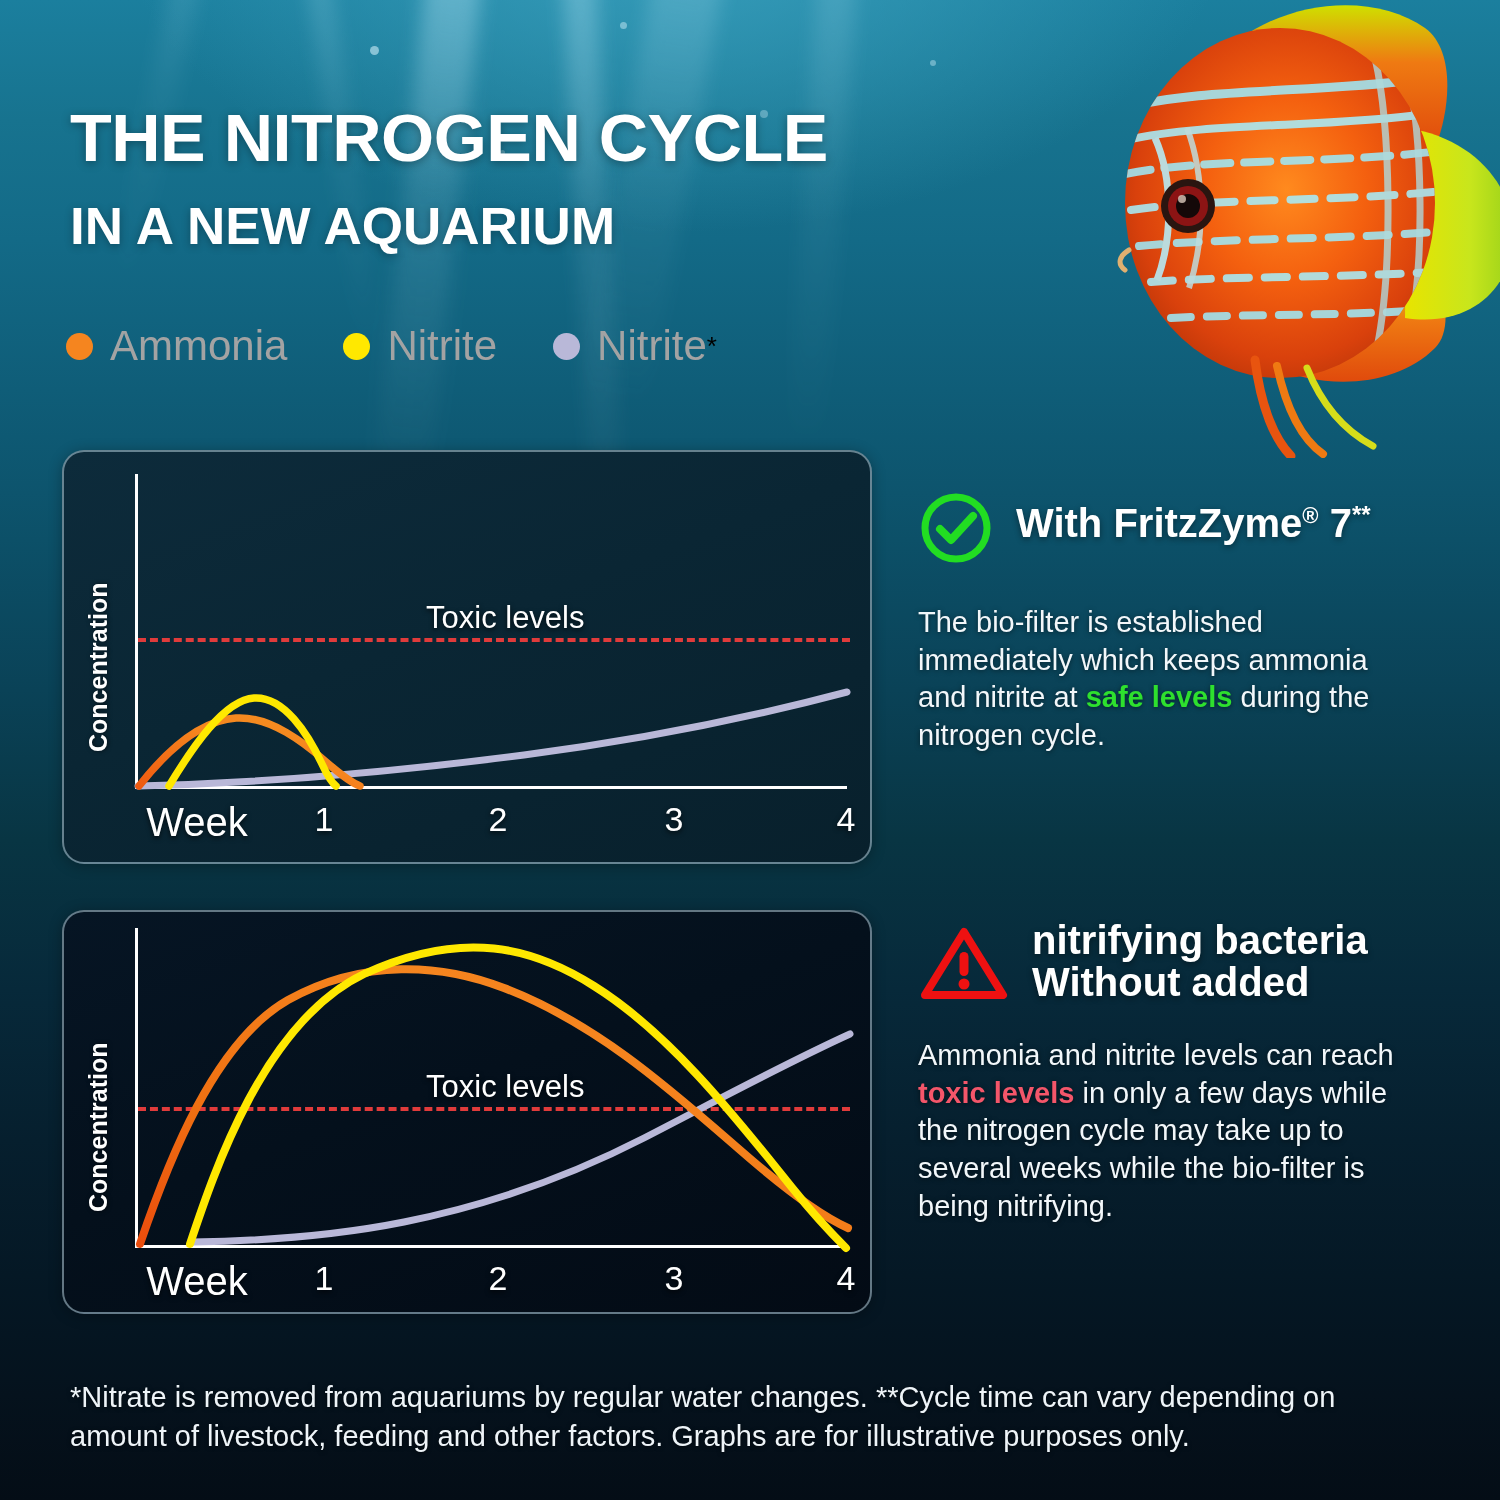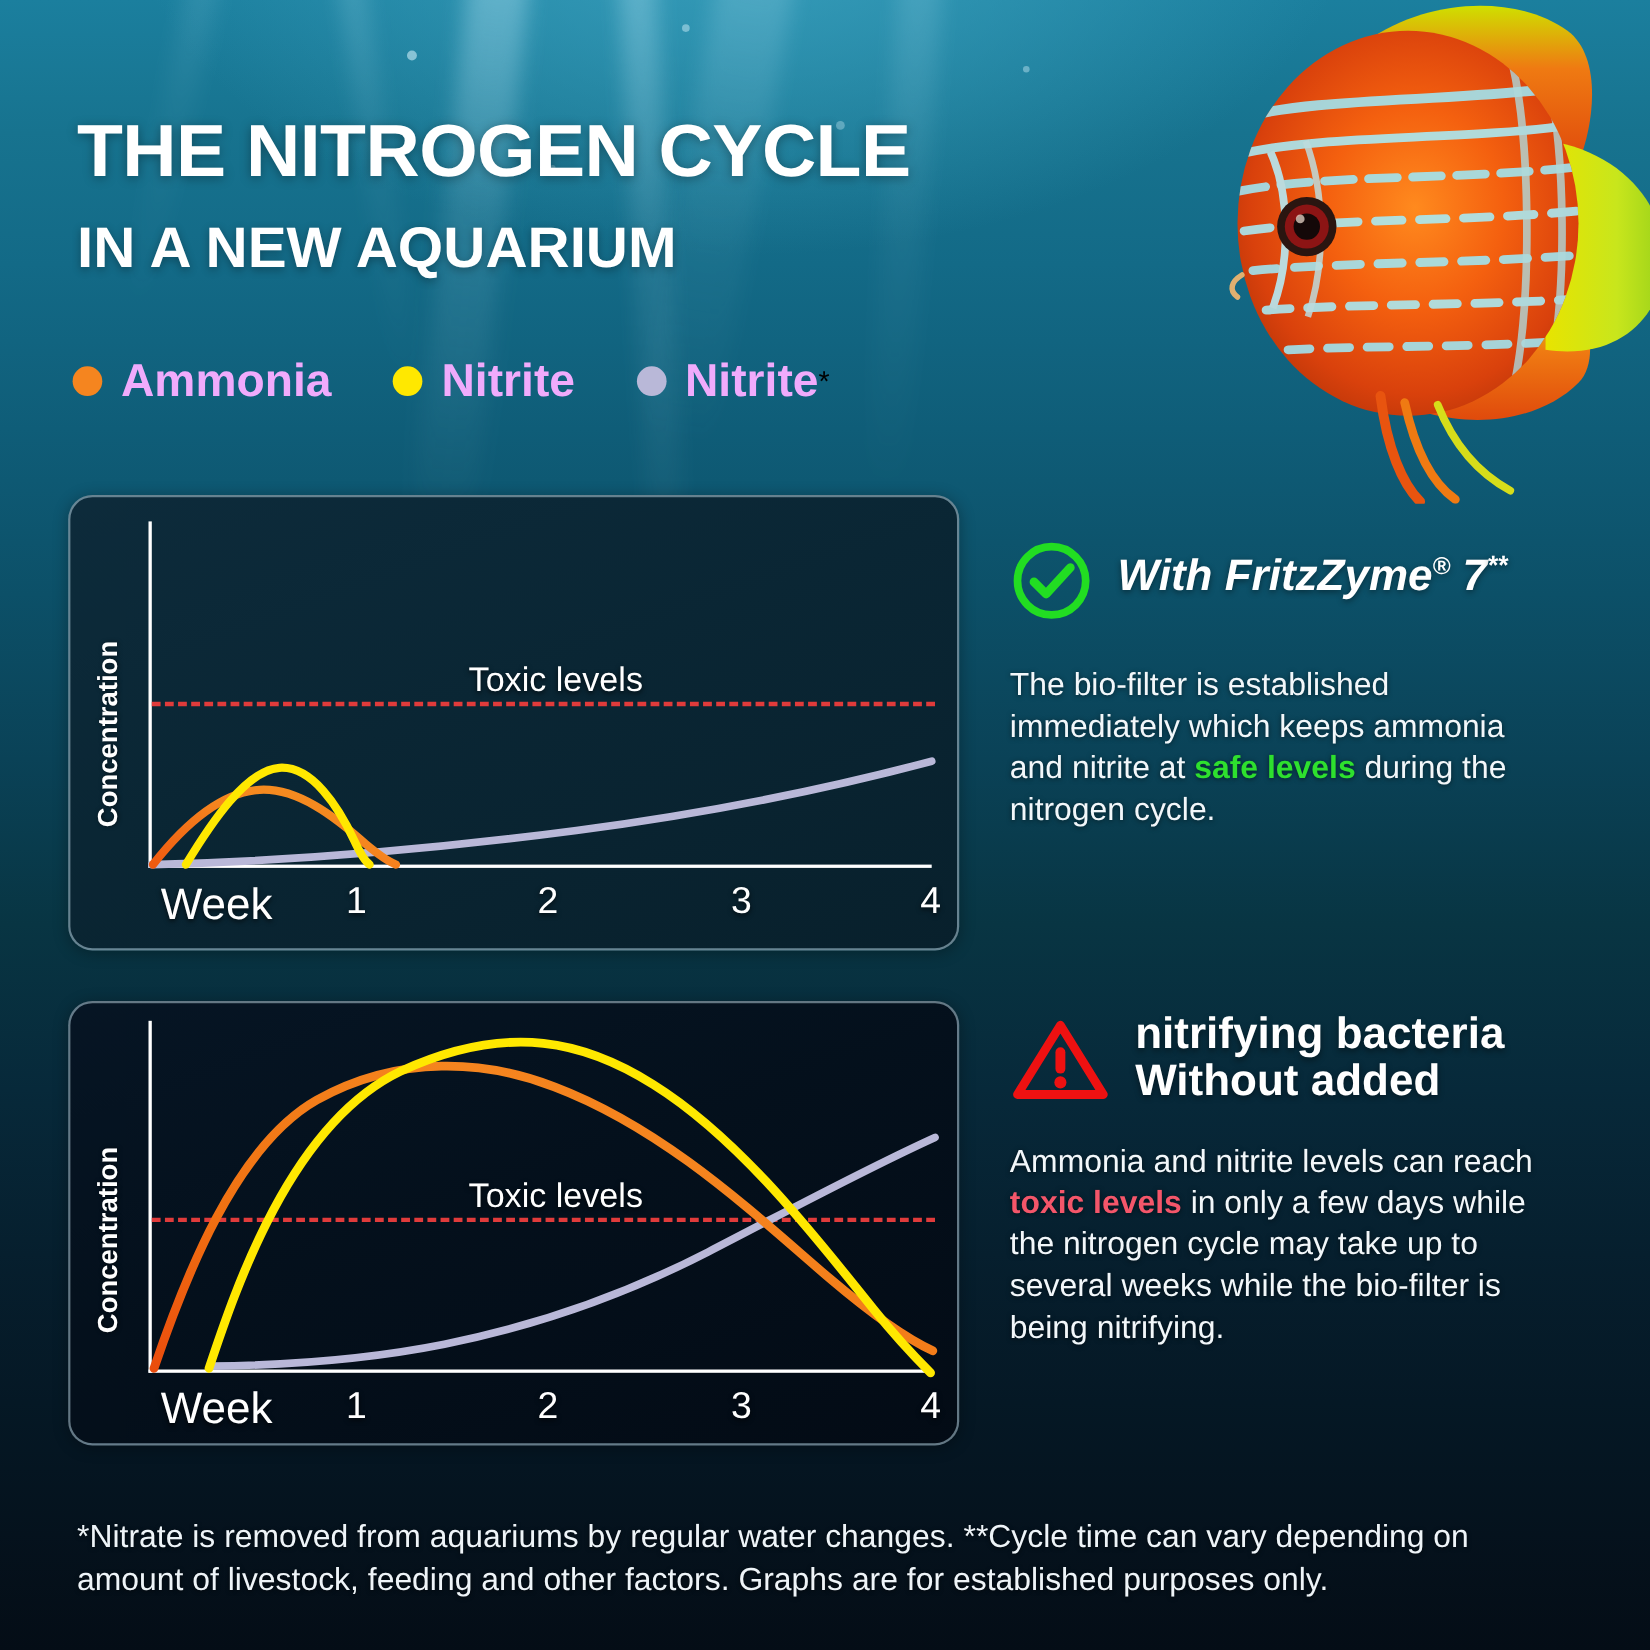--- a/index.html
+++ b/index.html
@@ -51,21 +51,21 @@
     position:absolute;left:70px;top:200px;
     font-size:52px;font-weight:bold;color:#ffffff;line-height:1;white-space:nowrap;
     text-shadow:0 2px 8px rgba(0,0,0,.3);
     transform:scaleX(1.02);transform-origin:left center;
   }
 
   
   .legend{position:absolute;left:66px;top:325px;display:flex;align-items:center;gap:0;}
   .lg-item{display:flex;align-items:center;margin-right:56px;}
   .lg-dot{width:27px;height:27px;border-radius:50%;margin-right:17px;display:block;}
-  .lg-label{font-size:42px;color:#f0abfc;line-height:1;position:relative;font-weight:bold;}
+  .lg-label{font-size:42px;color:#a3a3a3;line-height:1;position:relative;}
   .lg-star{font-size:26px;vertical-align:super;line-height:1;}
 
   
   .fish-wrap{position:absolute;left:1055px;top:-12px;width:460px;height:470px;}
 
   
   .panel{
     position:absolute;border:2px solid rgba(195,225,240,.5);border-radius:22px;
     overflow:hidden;
     box-shadow:0 2px 14px rgba(0,0,0,.3);
@@ -280,21 +280,21 @@
   </div>
 
   <div class="blk" style="left:918px;top:490px;width:500px;">
     <div class="blk-head">
       <div class="icon-box">
         <svg width="76" height="76" viewBox="0 0 76 76">
           <circle cx="38" cy="38" r="31" stroke="#22DD22" stroke-width="7" fill="none"></circle>
           <path d="M22 39 L33 50 L55 26" stroke="#22DD22" stroke-width="8" fill="none" stroke-linecap="round" stroke-linejoin="round"></path>
         </svg>
       </div>
-      <div class="head-text" style="padding-top:12px;font-style:italic;">
+      <div class="head-text" style="padding-top:12px;">
         <span>With FritzZyme</span><span class="head-sup">®</span><span> 7</span><span class="head-sup2">**</span>
       </div>
     </div>
     <div class="body-text" style="margin-top:34px;width:480px;">
       <span>The bio-filter is established immediately which keeps ammonia and nitrite at </span><span class="hl-green">safe levels</span><span> during the nitrogen cycle.</span>
     </div>
   </div>
 
   <div class="blk" style="left:918px;top:915px;width:500px;">
     <div class="blk-head">
@@ -308,15 +308,15 @@
       <div class="head-text" style="padding-top:4px;">
         <div>nitrifying bacteria</div>
         <div>Without added</div>
       </div>
     </div>
     <div class="body-text" style="margin-top:28px;width:500px;">
       <span>Ammonia and nitrite levels can reach </span><span class="hl-red">toxic levels</span><span> in only a few days while the nitrogen cycle may take up to several weeks while the bio-filter is being nitrifying.</span>
     </div>
   </div>
 
-  <div class="footnote">*Nitrate is removed from aquariums by regular water changes. **Cycle time can vary depending on amount of livestock, feeding and other factors. Graphs are for established purposes only.</div>
+  <div class="footnote">*Nitrate is removed from aquariums by regular water changes. **Cycle time can vary depending on amount of livestock, feeding and other factors. Graphs are for illustrative purposes only.</div>
 
 </div>
 
 </body></html>

